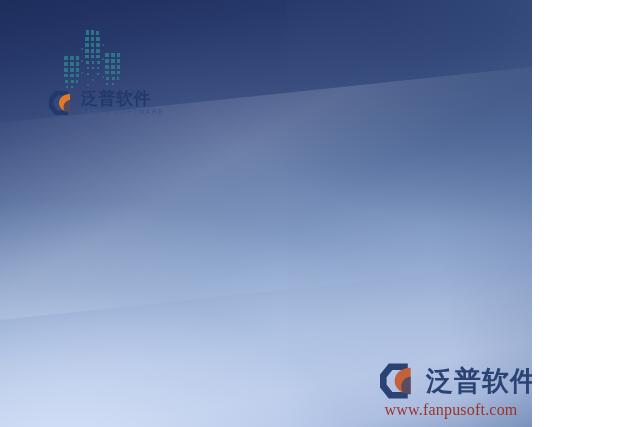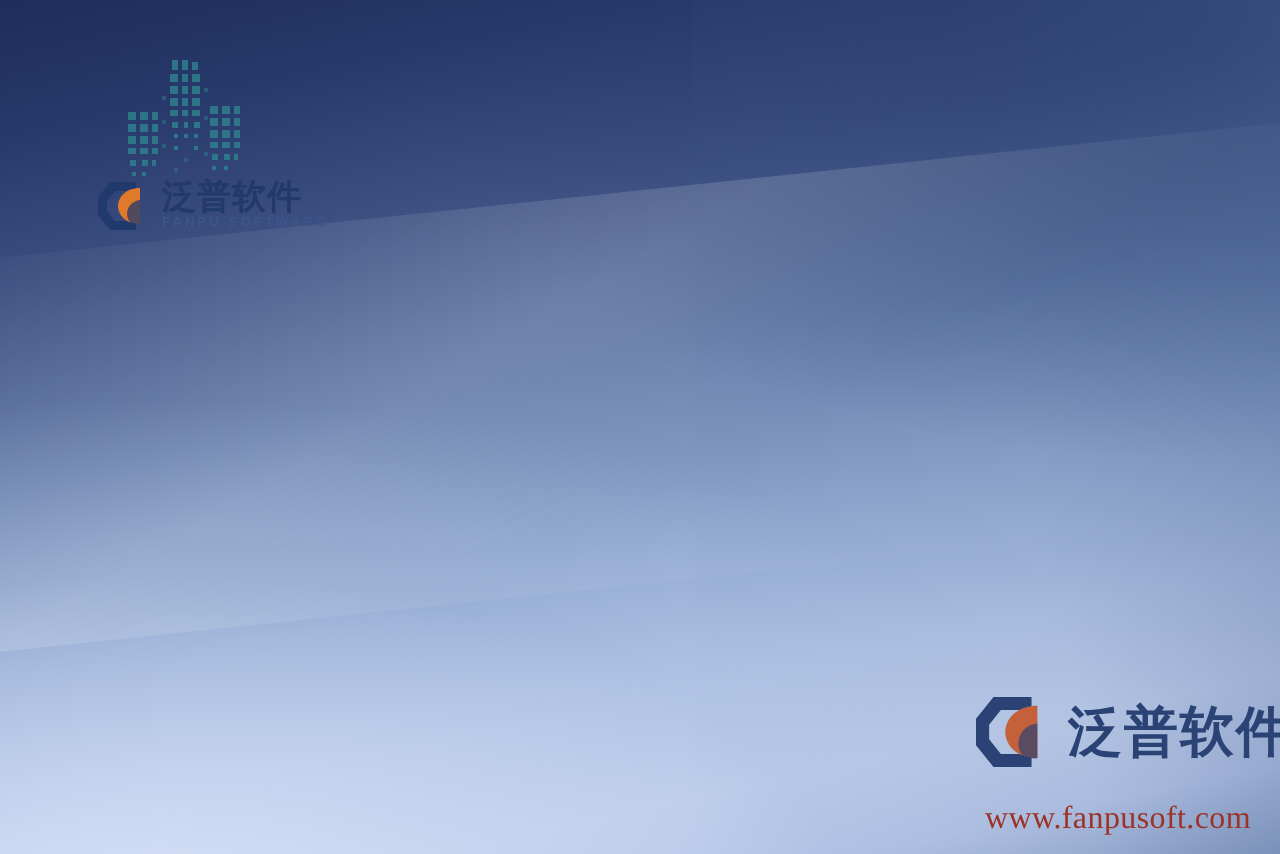--- a/index.html
+++ b/index.html
@@ -6,21 +6,21 @@
     margin: 0;
     padding: 0;
     background: #ffffff;
   }
   body {
     font-family: "Liberation Sans", sans-serif;
   }
 
   .banner {
     position: relative;
-    width: 640px;
+    width: 532px;
     height: 427px;
     overflow: hidden;
     
     background:
       radial-gradient(ellipse 120% 90% at 12% 108%, rgba(214,226,248,0.98) 0%, rgba(200,214,240,0.75) 22%, rgba(170,190,224,0.35) 45%, rgba(140,165,210,0.0) 68%),
       radial-gradient(ellipse 90% 70% at 95% 5%, rgba(24,44,92,0.55) 0%, rgba(30,52,100,0.25) 40%, rgba(40,62,110,0.0) 70%),
       linear-gradient(168deg,
         #1d2d5c 0%,
         #27396a 12%,
         #3e5183 27%,
@@ -124,21 +124,21 @@
   .emblem-wm { width: 42px; height: 38px; display: block; flex: none; }
   .wm-cn {
     font-size: 27px;
     font-weight: bold;
     color: #2b4274;
     letter-spacing: 1px;
     line-height: 1;
     white-space: nowrap;
   }
   .wm-url {
-    margin-top: 16px;
+    margin-top: 1px;
     font-family: "Liberation Serif", serif;
     font-size: 16px;
     color: #9c3327;
     letter-spacing: 0.2px;
     white-space: nowrap;
     text-align: center;
   }
 </style>
 </head>
 <body>

